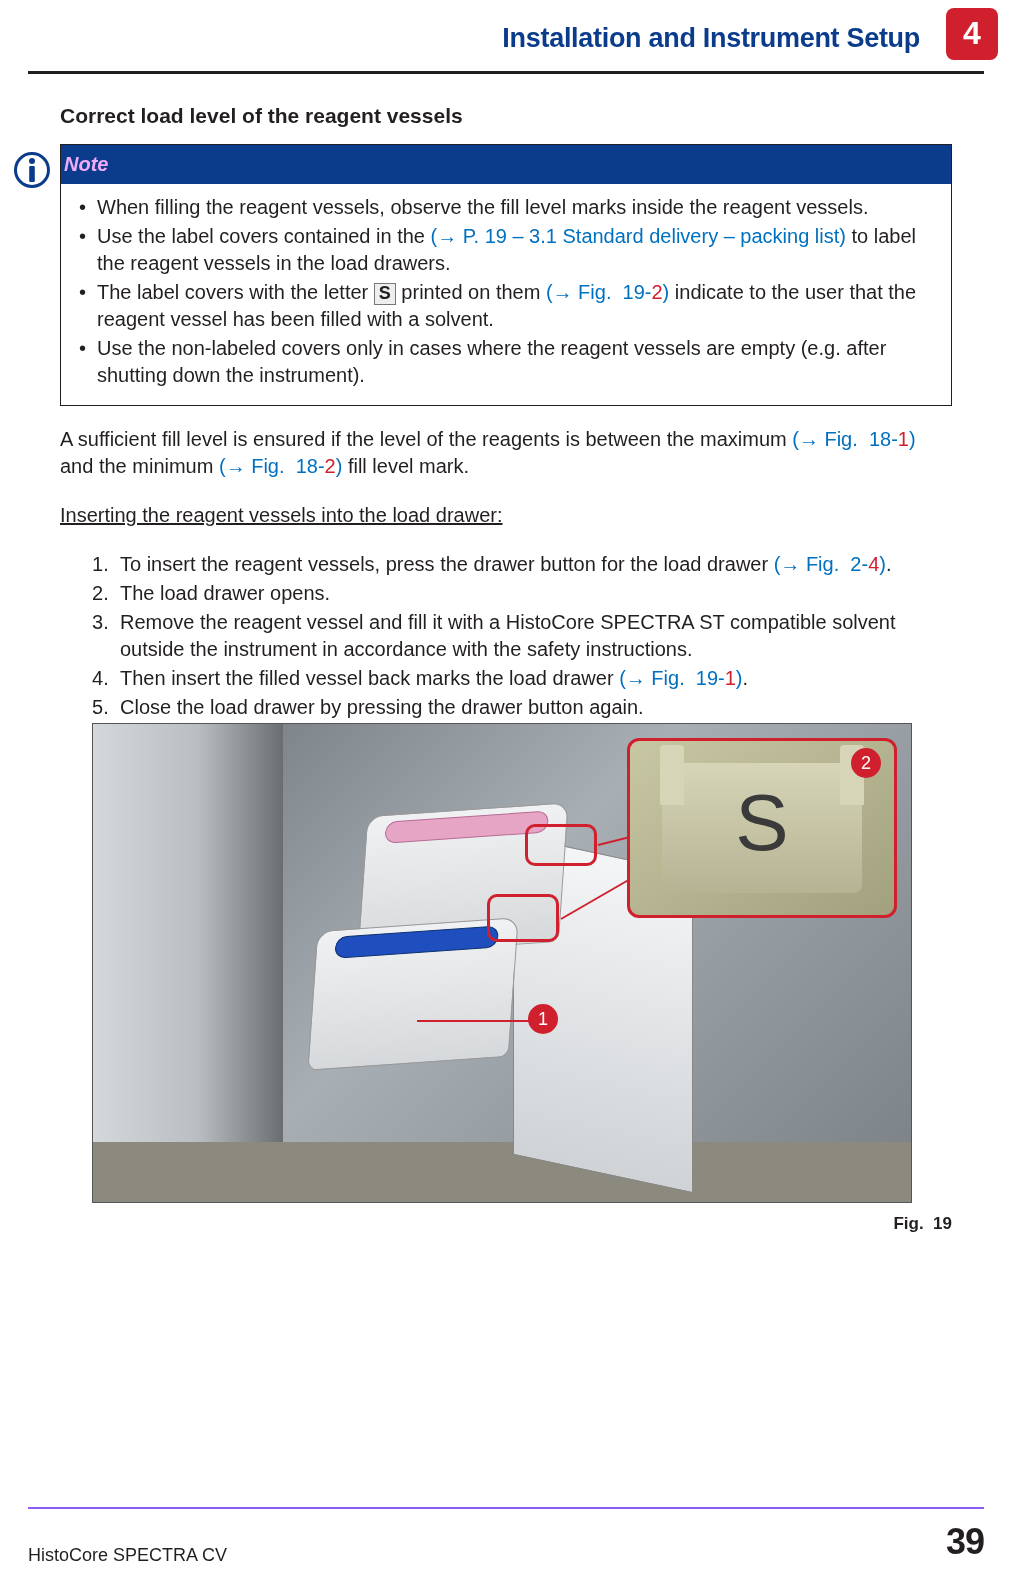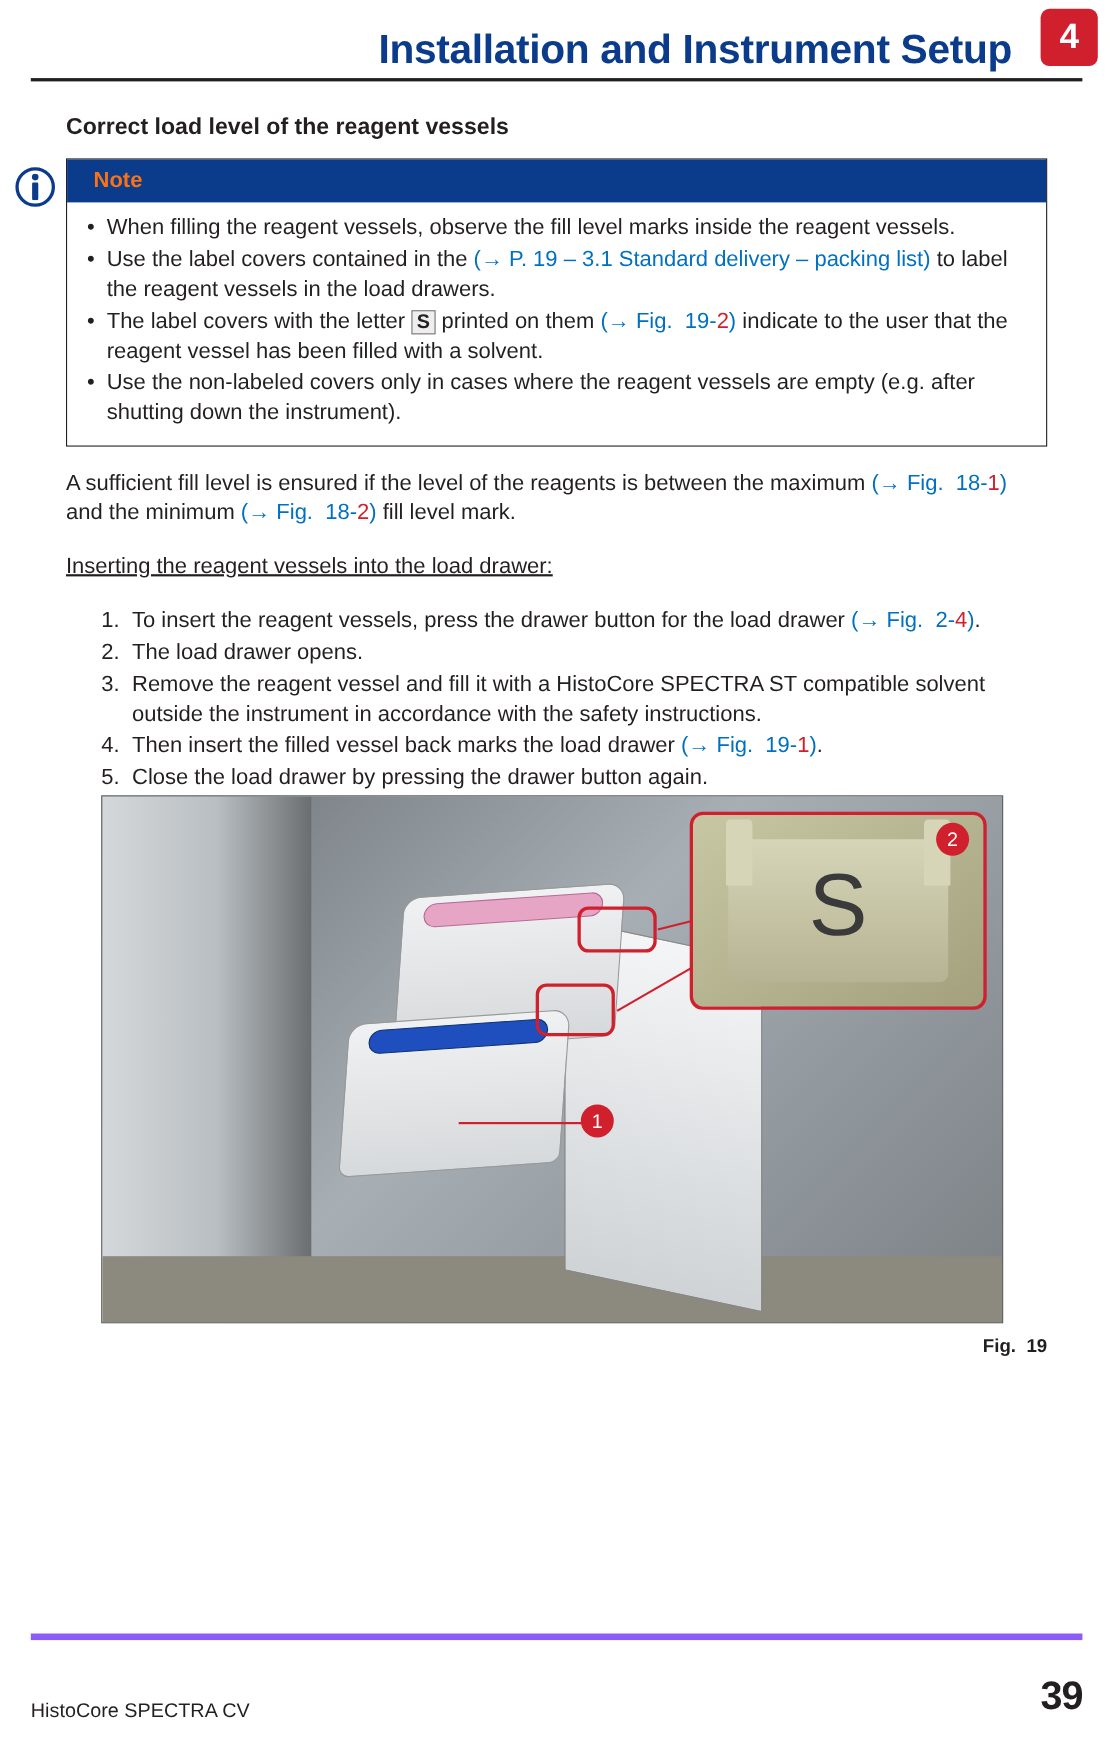--- a/index.html
+++ b/index.html
@@ -16,21 +16,21 @@
   .header {
     position: relative;
     height: 74px;
     border-bottom: 3px solid #231f20;
     margin: 0 28px 0 28px;
   }
   .header-title {
     position: absolute;
     right: 64px;
     top: 20px;
-    font-size: 37px;
+    font-size: 27px;
     font-weight: 700;
     color: #0b3c8c;
     letter-spacing: -0.3px;
   }
   .chapter-tab {
     position: absolute;
     right: -14px;
     top: 8px;
     width: 52px;
     height: 52px;
@@ -64,24 +64,25 @@
     align-items: center;
     justify-content: center;
   }
   .note-icon svg { width: 8px; height: 24px; }
   .note-box {
     border: 1px solid #231f20;
     margin-bottom: 20px;
   }
   .note-header {
     background: #0b3c8c;
-    color: #f97316;
+    color: #f0abfc;
     font-weight: 700;
     font-size: 20px;
-    padding: 6px 24px;
+    padding: 6px 3px;
+    font-style: italic;
   }
   .note-body {
     padding: 10px 14px 14px 14px;
   }
   .note-body ul { list-style: none; }
   .note-body li {
     position: relative;
     padding-left: 22px;
     margin-bottom: 2px;
   }
@@ -228,22 +229,22 @@
   .lead-b { left:468px; top:194px; width:110px; transform:rotate(-30deg);}
   .fig-caption {
     font-size:17px;
     font-weight:700;
     margin-top:10px;
     text-align:right;
   }
   .footer {
     position:absolute;
     left:28px; right:28px; bottom:28px;
-    border-top:6px solid #8b5cf6;
-    padding-top:27px;
+    border-top:2px solid #8b5cf6;
+    padding-top:9px;
     display:flex;
     justify-content:space-between;
     align-items:flex-end;
   }
   .footer-left { font-size:18px; }
   .footer-right { font-size:36px; font-weight:800; letter-spacing:-1px;}
 </style>
 </head>
 <body>
 

